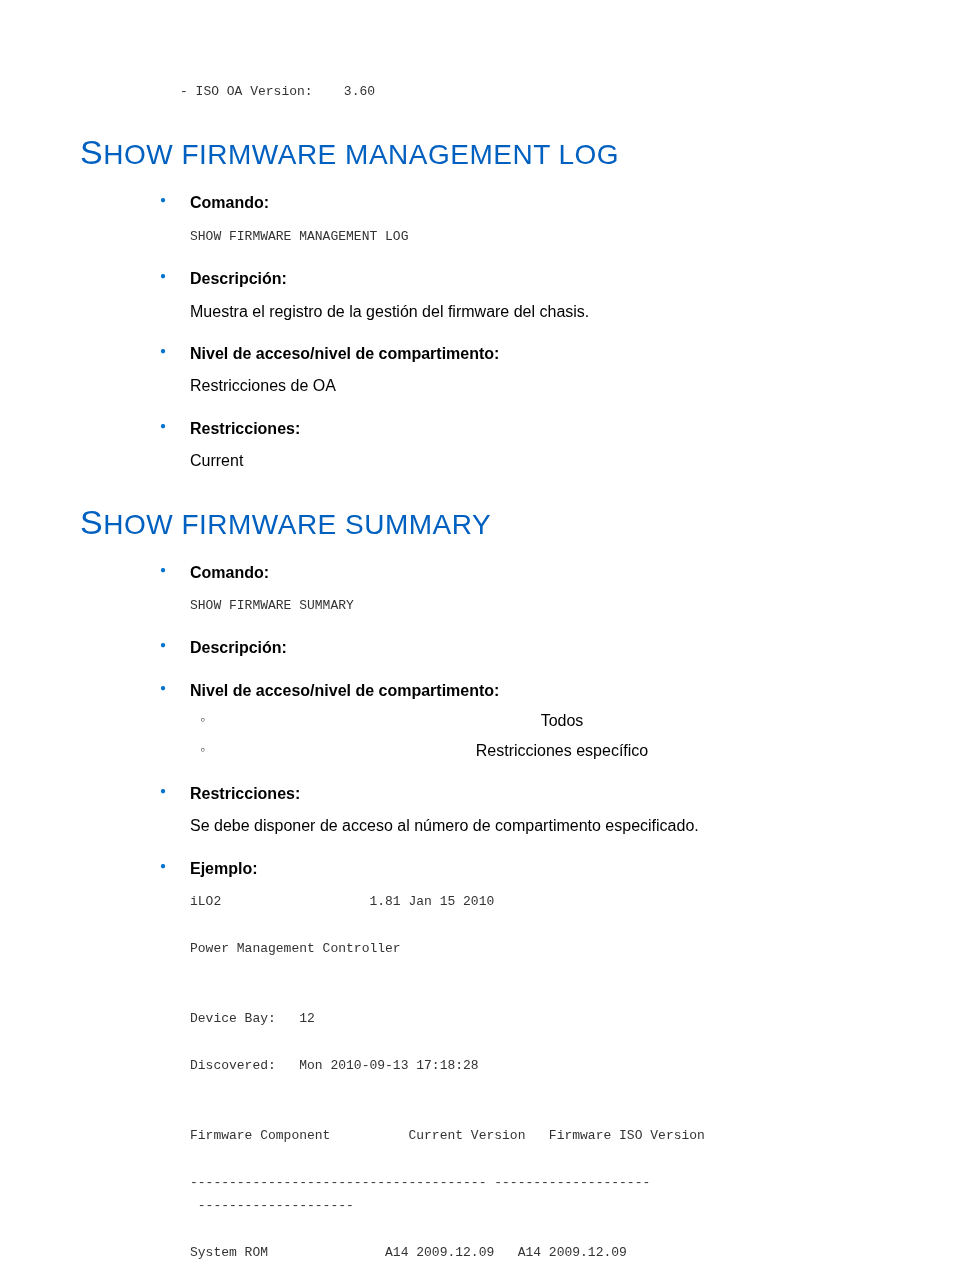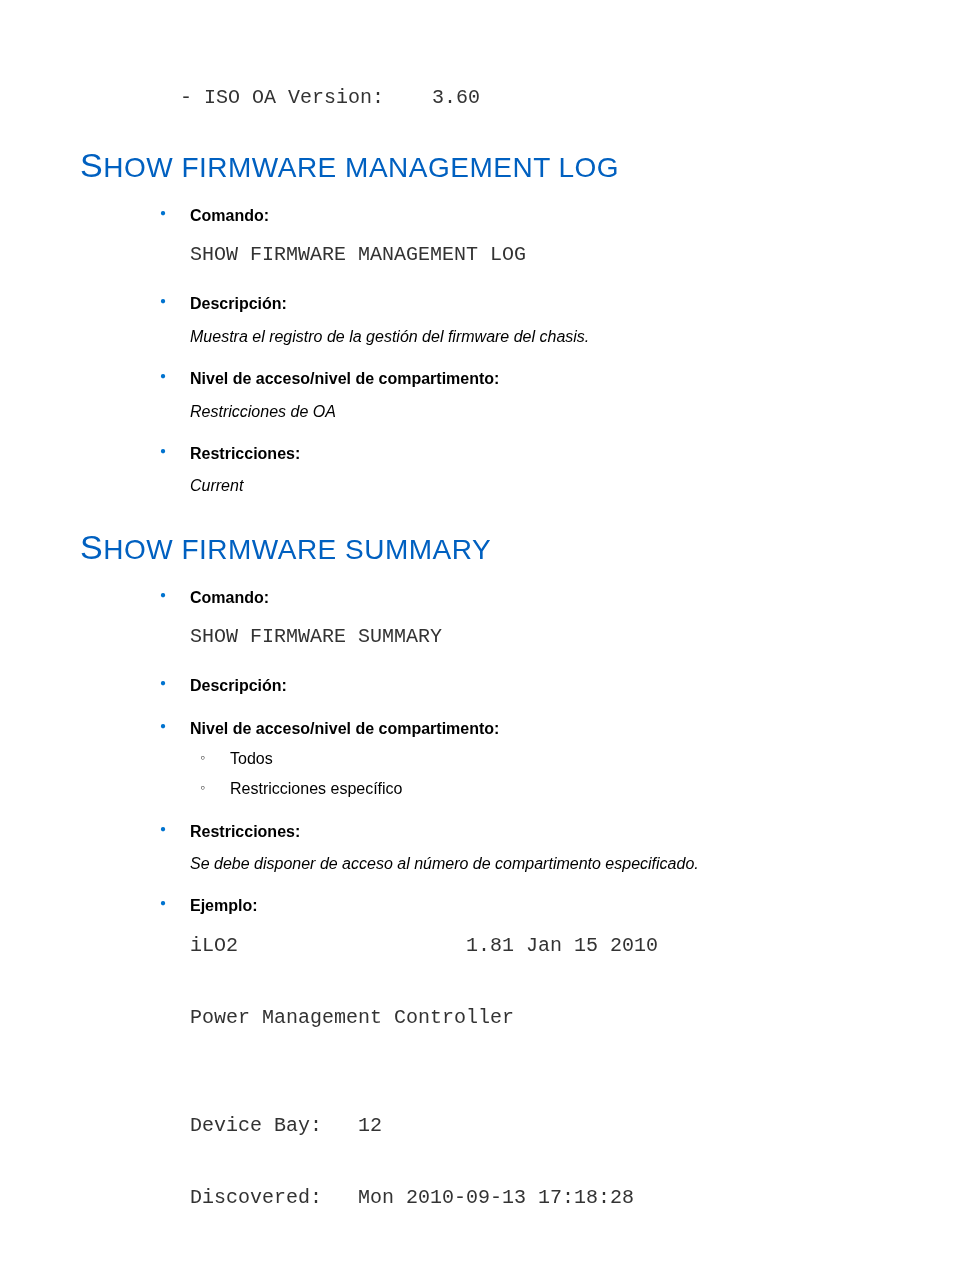--- a/index.html
+++ b/index.html
@@ -13,21 +13,21 @@
   .page {
     width: 954px;
     min-height: 1271px;
     margin: 0 auto;
     padding: 80px 60px 40px 60px;
     box-sizing: border-box;
     position: relative;
   }
   .mono {
     font-family: "Courier New", Courier, monospace;
-    font-size: 20px;
+    font-size: 13px;
     color: #333;
     line-height: 1.8;
   }
   .top-line {
     margin-left: 120px;
     margin-bottom: 30px;
     white-space: pre;
   }
   h1.blue {
     font-family: Arial, Helvetica, sans-serif;
@@ -60,34 +60,34 @@
     left: 0;
     top: 1px;
     font-size: 10px;
   }
   .label {
     font-weight: bold;
   }
   .body-text {
     margin: 10px 0 0 0;
     color: #000;
-    font-style: italic;
   }
   .body-mono {
     margin: 10px 0 0 0;
   }
   ul.sub {
     list-style: none;
     margin: 8px 0 0 0;
     padding: 0;
   }
   ul.sub > li {
     position: relative;
     padding-left: 40px;
     margin: 8px 0;
+    text-align: center;
   }
   ul.sub > li::before {
     content: "\25E6";
     position: absolute;
     left: 10px;
     top: 0;
     color: #444;
     font-size: 14px;
   }
   .example-block {

